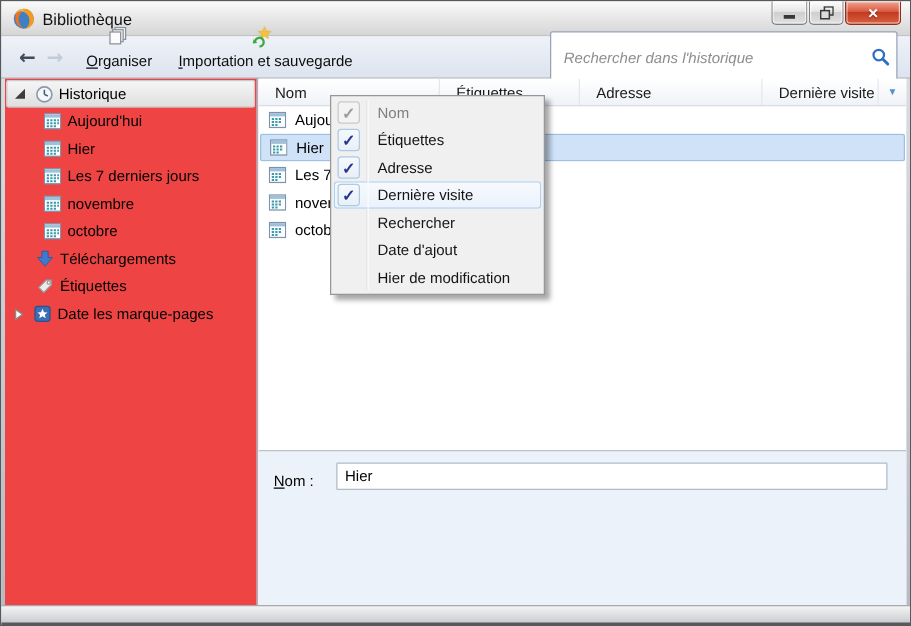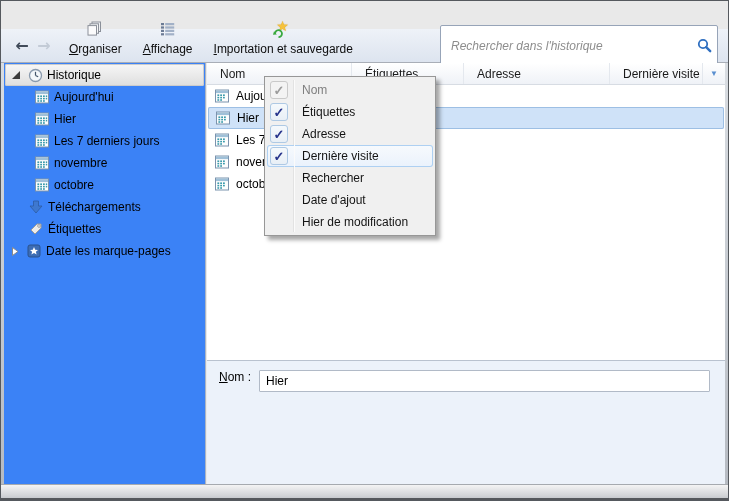--- a/index.html
+++ b/index.html
@@ -51,21 +51,21 @@
   
   .frame-left{position:absolute;left:0;top:62px;bottom:16px;width:3px;
     background:linear-gradient(#d9dde2,#b6bbc2);}
   .frame-right{position:absolute;right:0;top:62px;bottom:16px;width:3px;
     background:linear-gradient(#d9dde2,#b6bbc2);}
   .frame-bottom{position:absolute;left:0;bottom:0;right:0;height:16px;
     background:linear-gradient(#f4f4f4,#d2d4d7 70%,#bfc2c6);
     border-top:1px solid #a6aaaf;box-shadow:inset 0 -2px 0 #55585c;}
   
   .sidebar{position:absolute;left:3px;top:62px;width:202px;bottom:16px;
-    background:#3b82f6;border-right:1px solid #a9b4c4;padding-top:1px;}
+    background:#ef4444;border-right:1px solid #a9b4c4;padding-top:1px;}
   .side-item{height:22px;display:flex;align-items:center;gap:4px;padding-left:4px;}
   .side-item.child{padding-left:30px;}
   .side-item.mid{padding-left:24px;}
   .side-item.selected{background:linear-gradient(#f7f7f7,#dedede);
     box-shadow:inset 0 0 0 1px #cccccc;border-radius:2px;margin:0 1px;}
   .twisty{width:14px;display:flex;justify-content:center;flex:none;}
   .side-icon{width:16px;height:16px;display:flex;align-items:center;justify-content:center;flex:none;}
   .side-label{white-space:nowrap;}
   
   .main{position:absolute;left:206px;right:3px;top:62px;bottom:16px;background:#fff;}
@@ -76,21 +76,21 @@
   .col.c0{width:145px;} .col.c1{width:112px;} .col.c2{width:146px;}
   .col.c3{flex:1;justify-content:space-between;padding-right:4px;}
   .col.picker{width:22px;padding:0;justify-content:center;border-right:none;}
   .picker-arrow{font-size:8px;color:#5a8fd0;}
   .list-row{height:22px;display:flex;align-items:center;gap:6px;padding-left:7px;}
   .list-row.selected{background:#cfe2f8;box-shadow:inset 0 0 0 1px #9dbfe4;
     border-radius:2px;margin:0 1px;}
   
   .details{position:absolute;left:206px;right:3px;top:359px;bottom:16px;
     background:#ecf2fa;border-top:1px solid #b9c2cf;}
-  .detail-row{display:flex;align-items:flex-start;gap:8px;margin:9px 15px 0 12px;}
+  .detail-row{display:flex;align-items:flex-end;gap:18px;margin:9px 15px 0 12px;}
   .detail-label{white-space:nowrap;}
   .detail-label .mn{text-decoration:underline;}
   .detail-input{flex:1;height:22px;border:1px solid #b1bac7;border-radius:1px;
     padding:0 6px;font-family:"Liberation Sans",sans-serif;font-size:12px;color:#000;background:#fff;outline:none;}
   
   .context-menu{position:absolute;left:263px;top:75px;width:172px;z-index:50;
     background:#f0f0f0;border:1px solid #979797;padding:2px 0;
     box-shadow:4px 4px 4px rgba(0,0,0,.35);}
   .context-menu::before{content:"";position:absolute;left:28px;top:3px;bottom:3px;
     width:1px;background:#e2e2e2;}
@@ -108,53 +108,62 @@
     font-size:13px;font-weight:bold;color:#27348b;z-index:2;}
   .menu-item.highlighted .checkbox{left:3px;}
   .menu-item.checked .checkbox{display:flex;}
   .menu-item.disabled .checkbox{border-color:#c9c9c9;background:#f3f3f3;color:#9c9c9c;}
 </style>
 </head>
 <body>
 
 <div class="window">
 
+  <div class="titlebar">
+    <span class="title-icon">
+      <svg width="18" height="18" viewBox="0 0 18 18">
+        <circle cx="9" cy="9" r="8" fill="#3f7fc4"></circle>
+        <path d="M3,4 C1,9 2.5,15 9,17 C4,13.5 3.5,6.5 8,3 Z" fill="#ee7220"></path>
+        <path d="M9,1 C14.5,1 17,5.5 17,9.5 C17.5,13 14,16.5 10,17 C15,14 15,6 9,3.5 Z" fill="#f59a1f"></path>
+        <path d="M9,1 C5,1 2.5,3.5 2,5.5 C4,3 7,2.5 9,3.5 Z" fill="#f7b93c"></path>
+      </svg>
+    </span>
+    <span class="title-text">Bibliothèque</span>
+    <div class="win-controls">
+      <div class="win-btn minb">
+        <span class="glyph-min"></span>
+      </div>
+      <div class="win-btn resb">
+        <svg width="11" height="11" viewBox="0 0 11 11">
+          <rect x="3.5" y="0.5" width="7" height="6.5" fill="none" stroke="#373737" stroke-width="1.2"></rect>
+          <rect x="0.5" y="3.5" width="7" height="6.5" fill="#dcdcdc" stroke="#373737" stroke-width="1.2"></rect>
+        </svg>
+      </div>
+      <div class="win-btn closeb">
+        <span class="glyph-close">×</span>
+      </div>
+    </div>
+  </div>
 
   <div class="toolbar">
     <span class="nav-arrow nav-back">←</span>
     <span class="nav-arrow nav-fwd">→</span>
 
     <div class="tb-btn">
       <span class="tb-icon">
         <svg width="15" height="15" viewBox="0 0 15 15">
           <rect x="5" y="1" width="8.5" height="9.5" fill="#eef0f3" stroke="#8b9099"></rect>
           <rect x="3" y="2.8" width="8.5" height="9.5" fill="#f4f5f7" stroke="#8b9099"></rect>
           <rect x="1" y="4.6" width="8.5" height="9.5" fill="#fbfbfc" stroke="#8b9099"></rect>
         </svg>
       </span>
       <span><span class="mn">O</span><span>rganiser</span></span>
       <span class="caret">▾</span>
     </div>
 
-    <div class="tb-btn">
-      <span class="tb-icon">
-        <svg width="15" height="15" viewBox="0 0 15 15">
-          <rect x="1" y="2" width="3" height="2.2" fill="#6b7b95"></rect>
-            <rect x="5.2" y="2" width="9" height="2.2" fill="#a2b1c7"></rect>
-          <rect x="1" y="5.4" width="3" height="2.2" fill="#6b7b95"></rect>
-            <rect x="5.2" y="5.4" width="9" height="2.2" fill="#a2b1c7"></rect>
-          <rect x="1" y="8.8" width="3" height="2.2" fill="#6b7b95"></rect>
-            <rect x="5.2" y="8.8" width="9" height="2.2" fill="#a2b1c7"></rect>
-          <rect x="1" y="12.2" width="3" height="2.2" fill="#6b7b95"></rect>
-            <rect x="5.2" y="12.2" width="9" height="2.2" fill="#a2b1c7"></rect>
-        </svg>
-      </span>
-      <span><span class="mn">A</span><span>ffichage</span></span>
-      <span class="caret">▾</span>
-    </div>
 
     <div class="tb-btn">
       <span class="tb-icon">
         <span class="import-star">★</span>
         <svg class="import-arrows" width="11" height="11" viewBox="0 0 11 11">
           <path d="M2,6 A3.5,3.5 0 1 1 5.5,9.2" fill="none" stroke="#3aa93f" stroke-width="1.8"></path>
           <polygon points="1,3.2 3.8,6.4 0,6.8" fill="#3aa93f"></polygon>
         </svg>
       </span>
       <span><span class="mn">I</span><span>mportation et sauvegarde</span></span>

